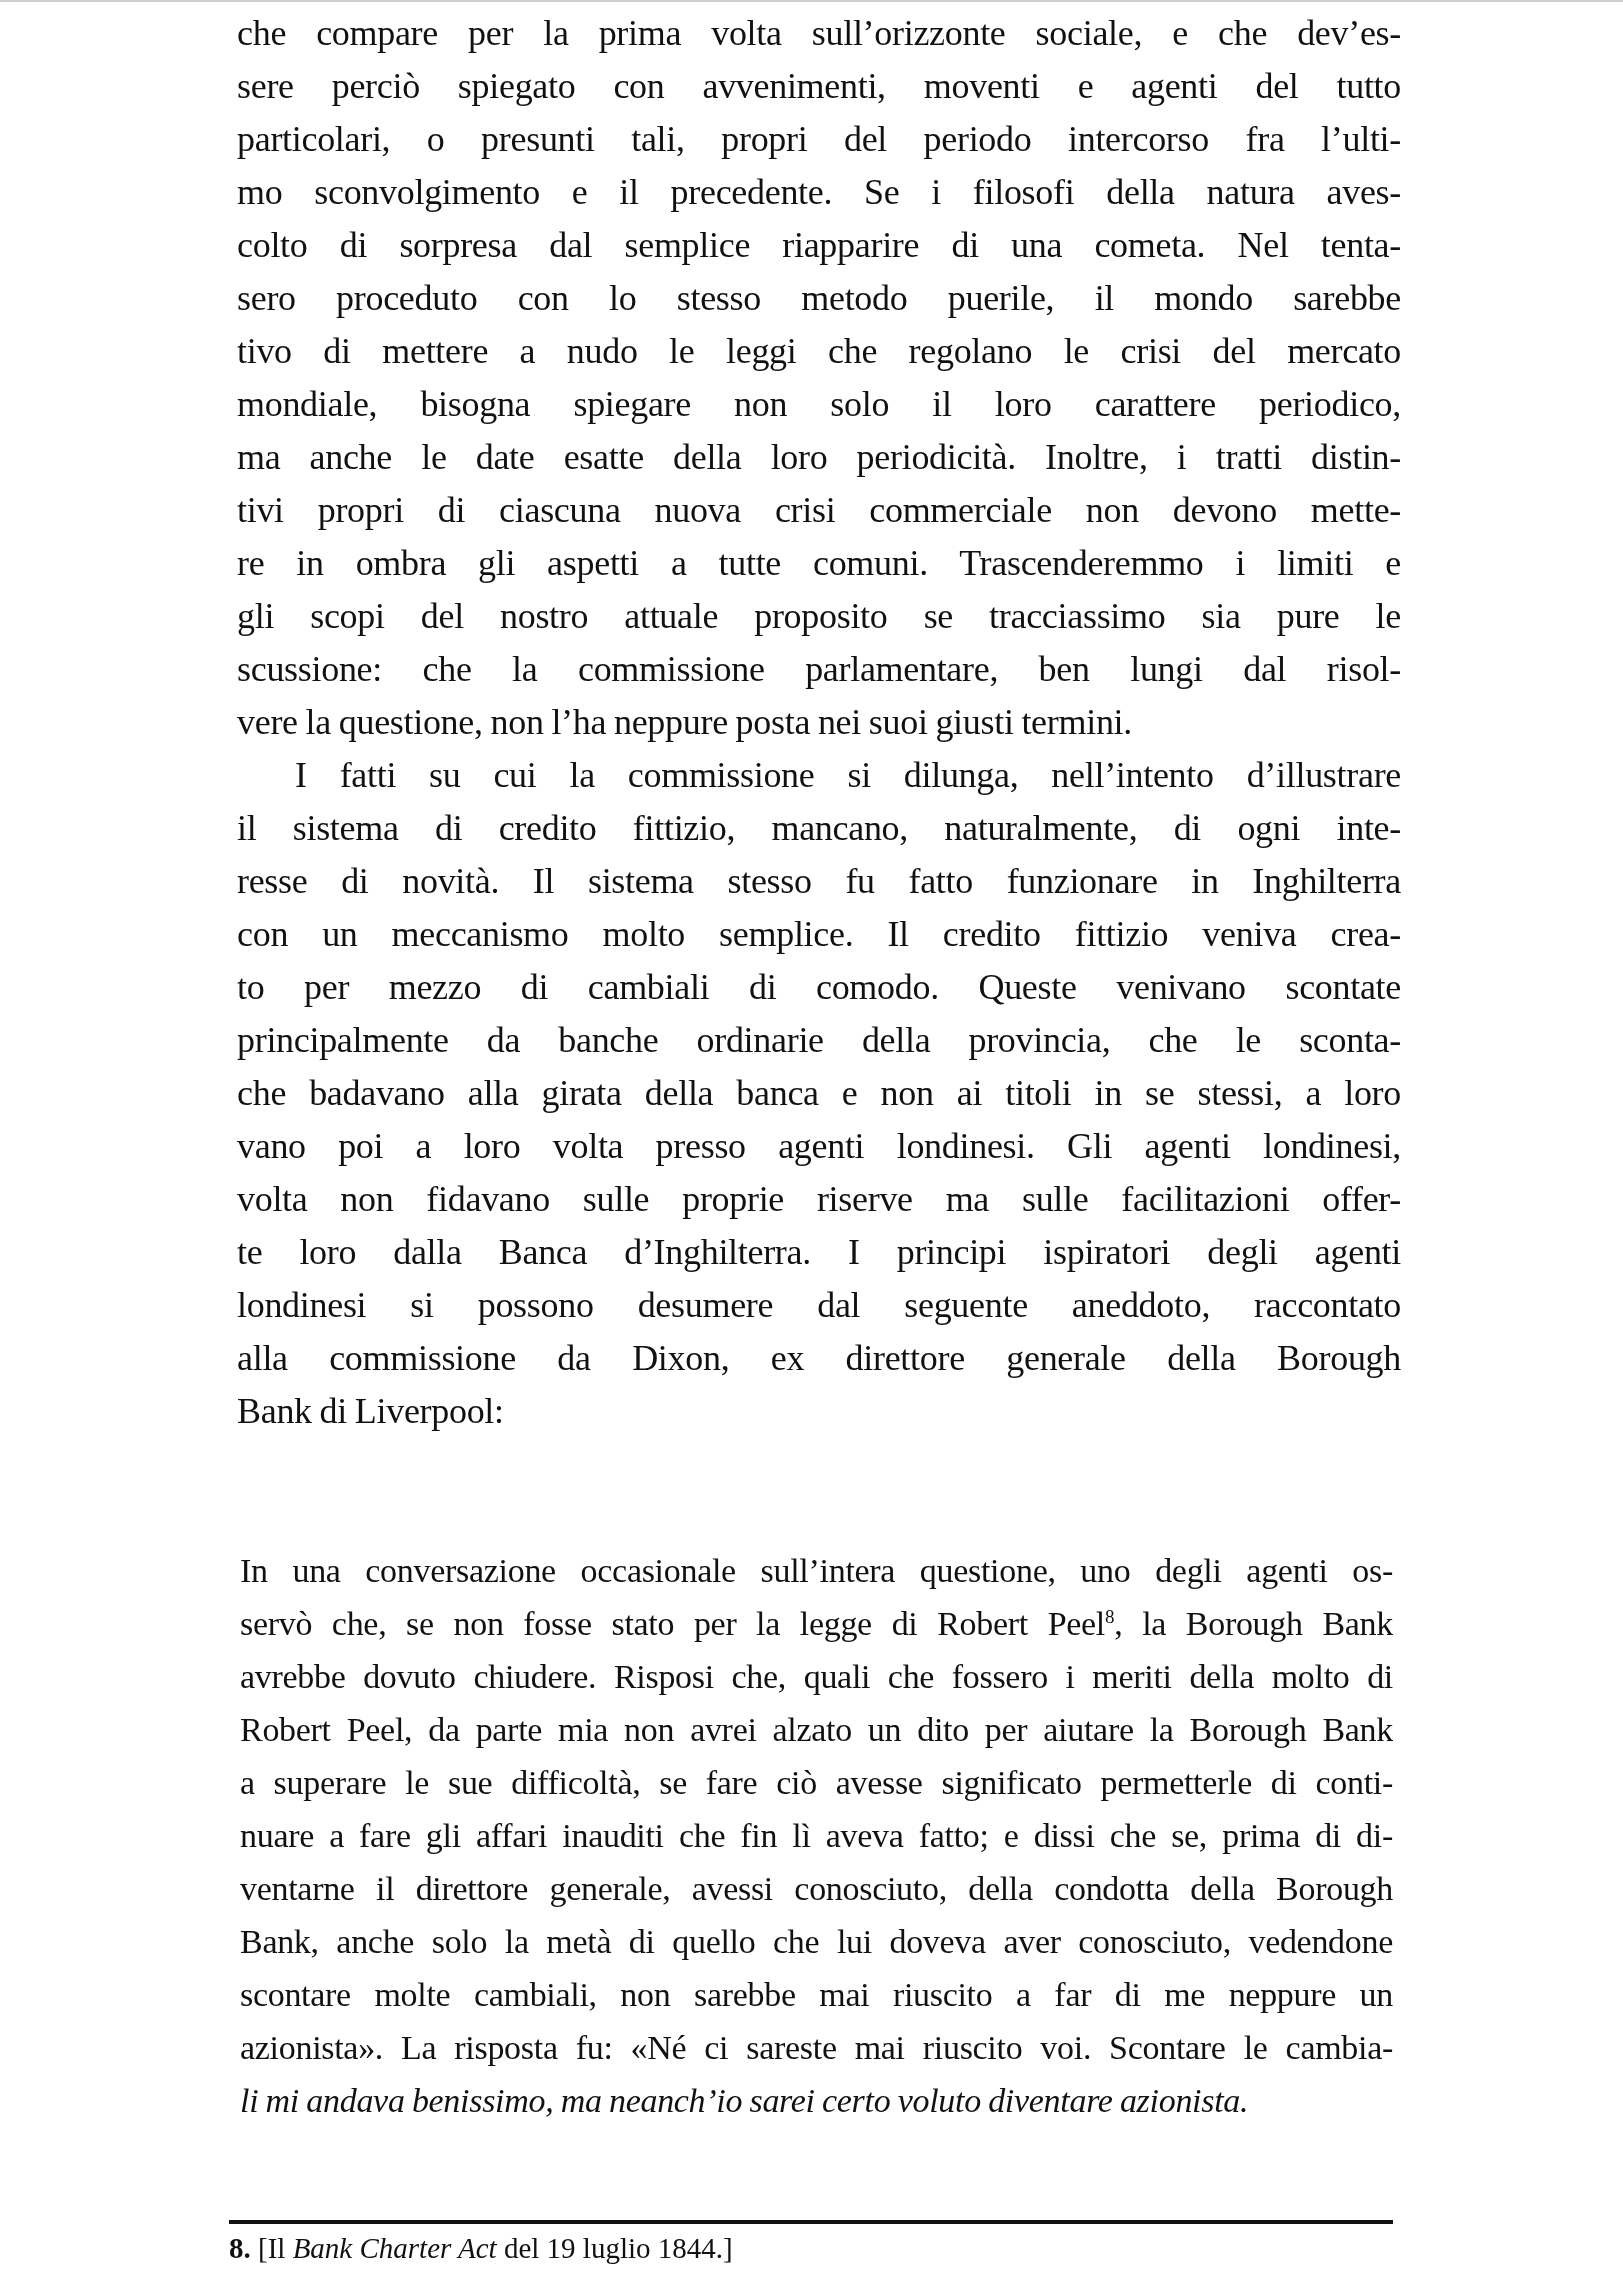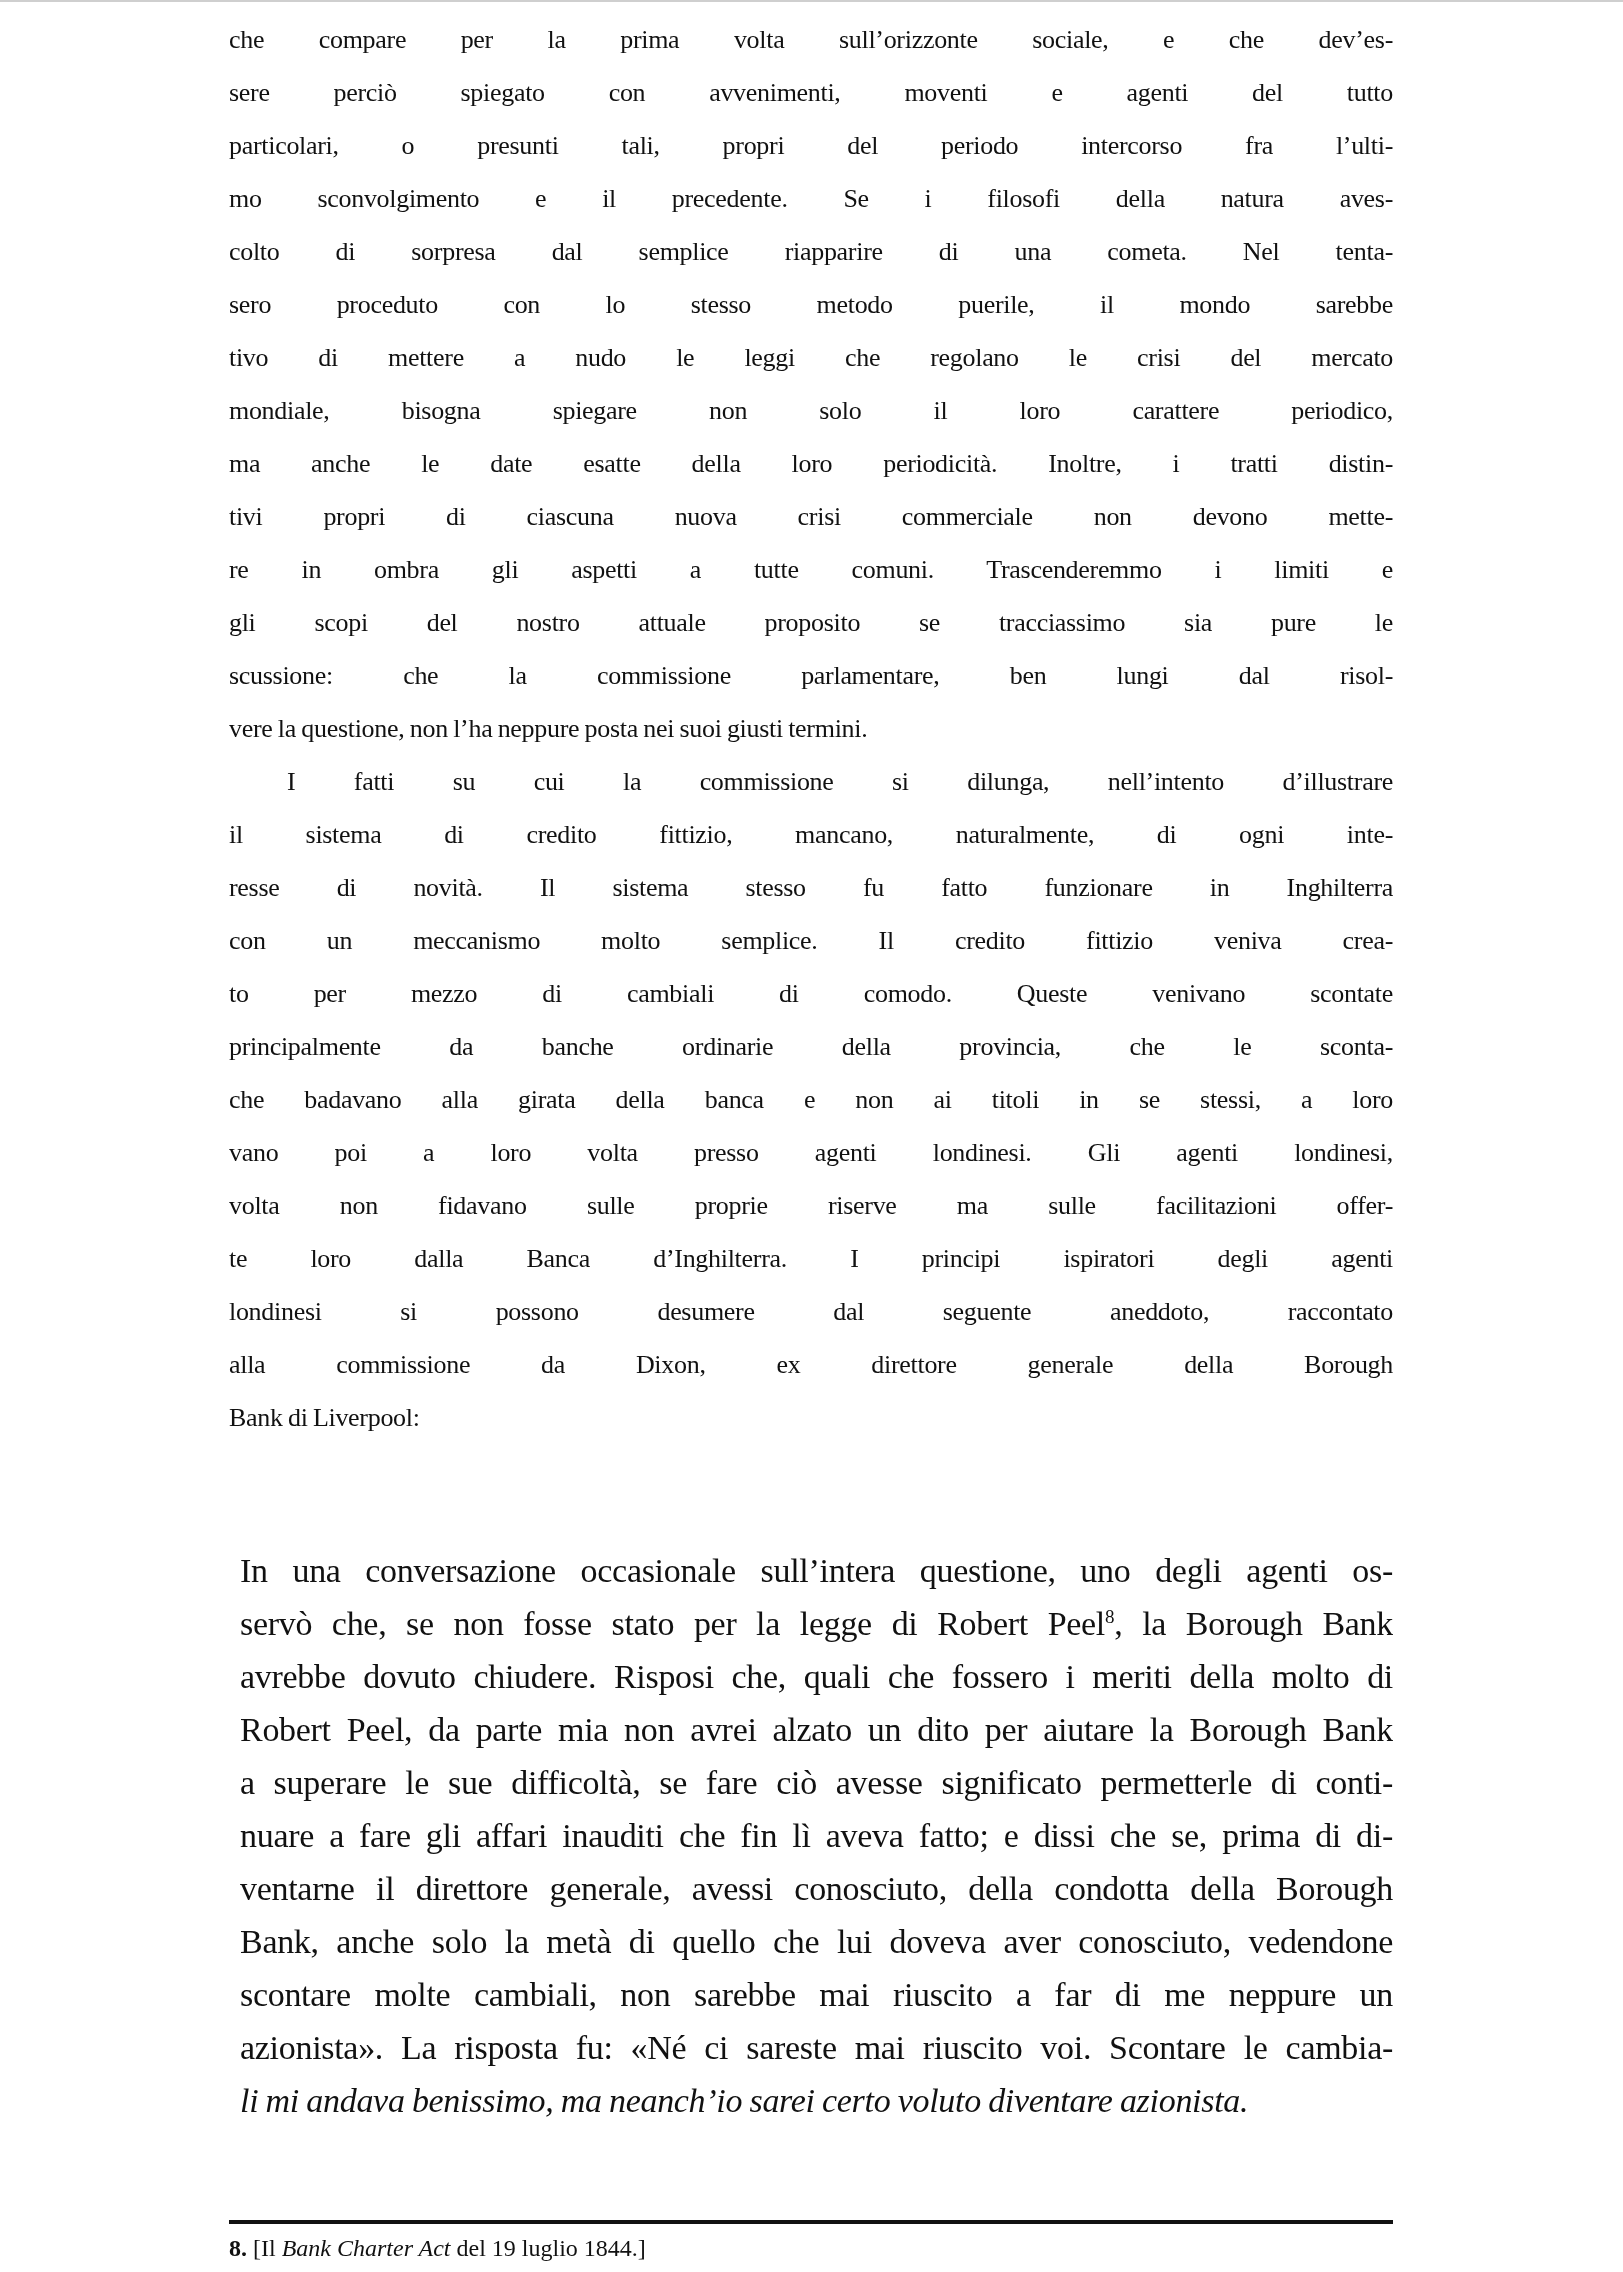--- a/index.html
+++ b/index.html
@@ -22,26 +22,27 @@
       width: 1624px;
       height: 1.7px;
       background: #cfcfcf;
     }
     .column {
       position: absolute;
       left: 229px;
       width: 1164px;
     }
     .body-text {
-      top: 13px;
-      font-size: 26px;
+      top: 7px;
+      font-size: 36px;
       line-height: 53px;
       text-align: justify;
       letter-spacing: -0.3px;
       word-spacing: -0.9px;
+      margin-left: 8px;
     }
     .body-text .line {
       display: block;
       text-align: justify;
       text-align-last: justify;
       white-space: nowrap;
       overflow: hidden;
     }
     .body-text .line.last {
       text-align-last: left;
@@ -78,21 +79,21 @@
       left: 229px;
       width: 1164px;
       top: 2220px;
       height: 4.3px;
       background: #111111;
     }
     .footnote {
       position: absolute;
       left: 229px;
       top: 2229px;
-      font-size: 24px;
+      font-size: 29px;
       line-height: 38px;
       white-space: nowrap;
     }
     .footnote .fn-num {
       font-weight: bold;
     }
     .footnote em {
       font-style: italic;
     }
   </style>

